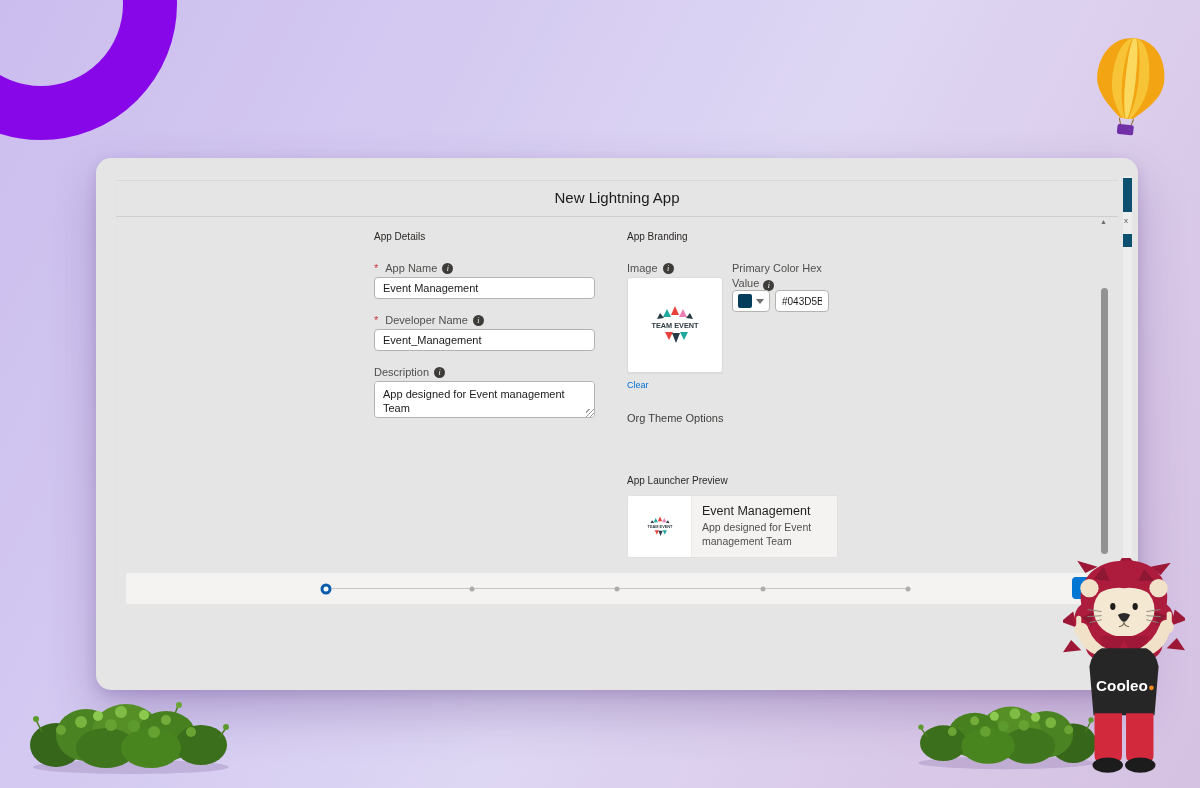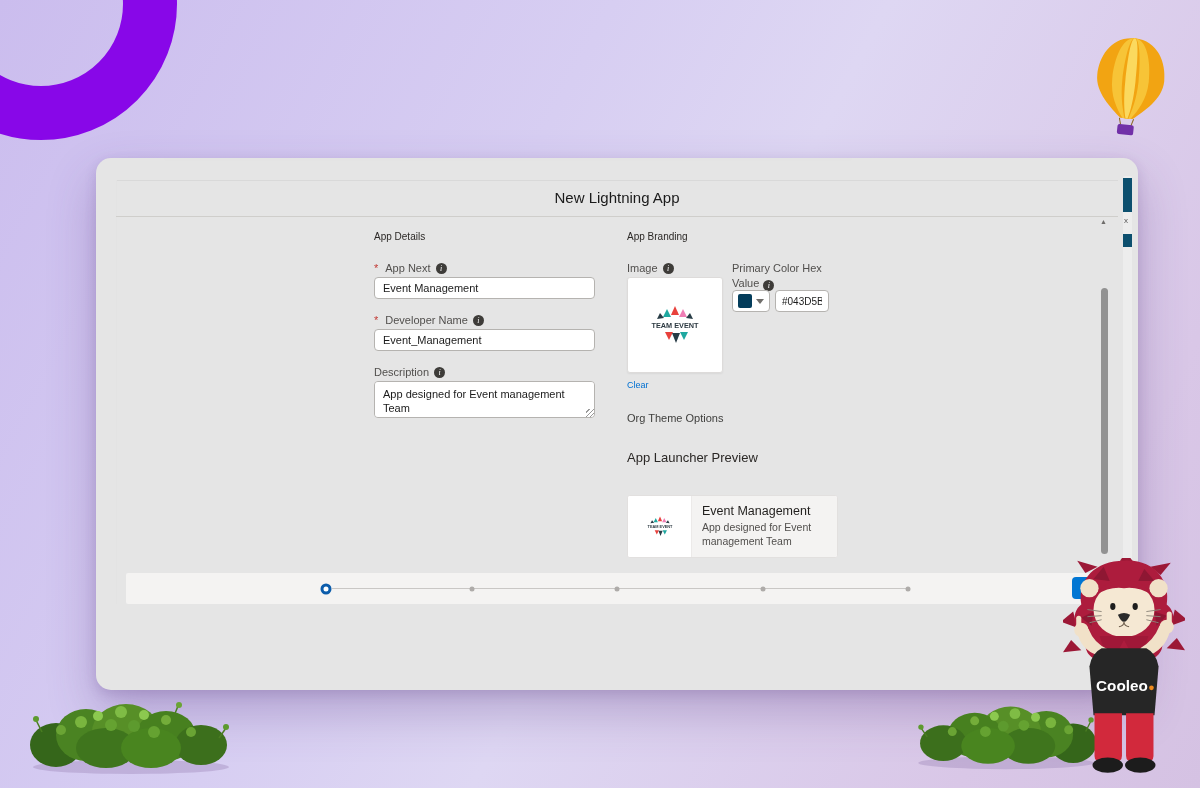--- a/index.html
+++ b/index.html
@@ -83,21 +83,21 @@
   .hex-input { left:679px; top:132px; width:54px; font-size:10px; padding:0 6px; }
 
   .org-theme-heading { position:absolute; left:531px; top:254px; font-size:11px; color:#3e3e3c; }
   .checkbox-row { position:absolute; left:531px; top:269px; width:215px; display:flex; gap:7px; }
   .checkbox {
     width:13px; height:13px; border:1px solid #8f8d8a; border-radius:2px; background:#fff;
     flex:0 0 auto; margin-top:1px; cursor:pointer;
   }
   .checkbox-label { font-size:11px; color:#3e3e3c; line-height:1.45; }
 
-  .preview-heading { position:absolute; left:531px; top:292px; font-size:13px; color:#2b2826; }
+  .preview-heading { position:absolute; left:531px; top:317px; font-size:10px; color:#2b2826; }
   .preview-card {
     position:absolute; left:531px; top:337px; width:211px; height:63px;
     border:1px solid #e2e0df; border-radius:3px; display:flex; overflow:hidden; background:#fff;
   }
   .preview-logo-cell { width:64px; background:#fff; border-right:1px solid #eceae9; display:flex; align-items:center; justify-content:center; }
   .preview-text-cell { flex:1; background:#f4f3f2; padding:8px 10px 6px; }
   .preview-title { font-size:12.5px; color:#211f1d; margin-bottom:3px; }
   .preview-desc { font-size:10.5px; color:#514f4d; line-height:1.3; }
 
   
@@ -146,21 +146,21 @@
 
   <div class="modal-top-border"></div>
   <div class="modal-left-border"></div>
   <div class="modal-title">New Lightning App</div>
   <div class="modal-header-border"></div>
 
   <div class="section-heading" style="left:278px; top:73px;">App Details</div>
 
   <div class="field-label" style="left:278px; top:104px;">
     <span class="req">*</span>
-      <span>App Next</span>
+      <span>App Name</span>
     <span class="info-icon">i</span>
   </div>
   <input class="text-input" style="left: 278px; top: 119px; width: 221px;" value="Event Management">
 
   <div class="field-label" style="left:278px; top:156px;">
     <span class="req">*</span>
       <span>Developer Name</span>
     <span class="info-icon">i</span>
   </div>
   <input class="text-input" style="left: 278px; top: 171px; width: 221px;" value="Event_Management">

